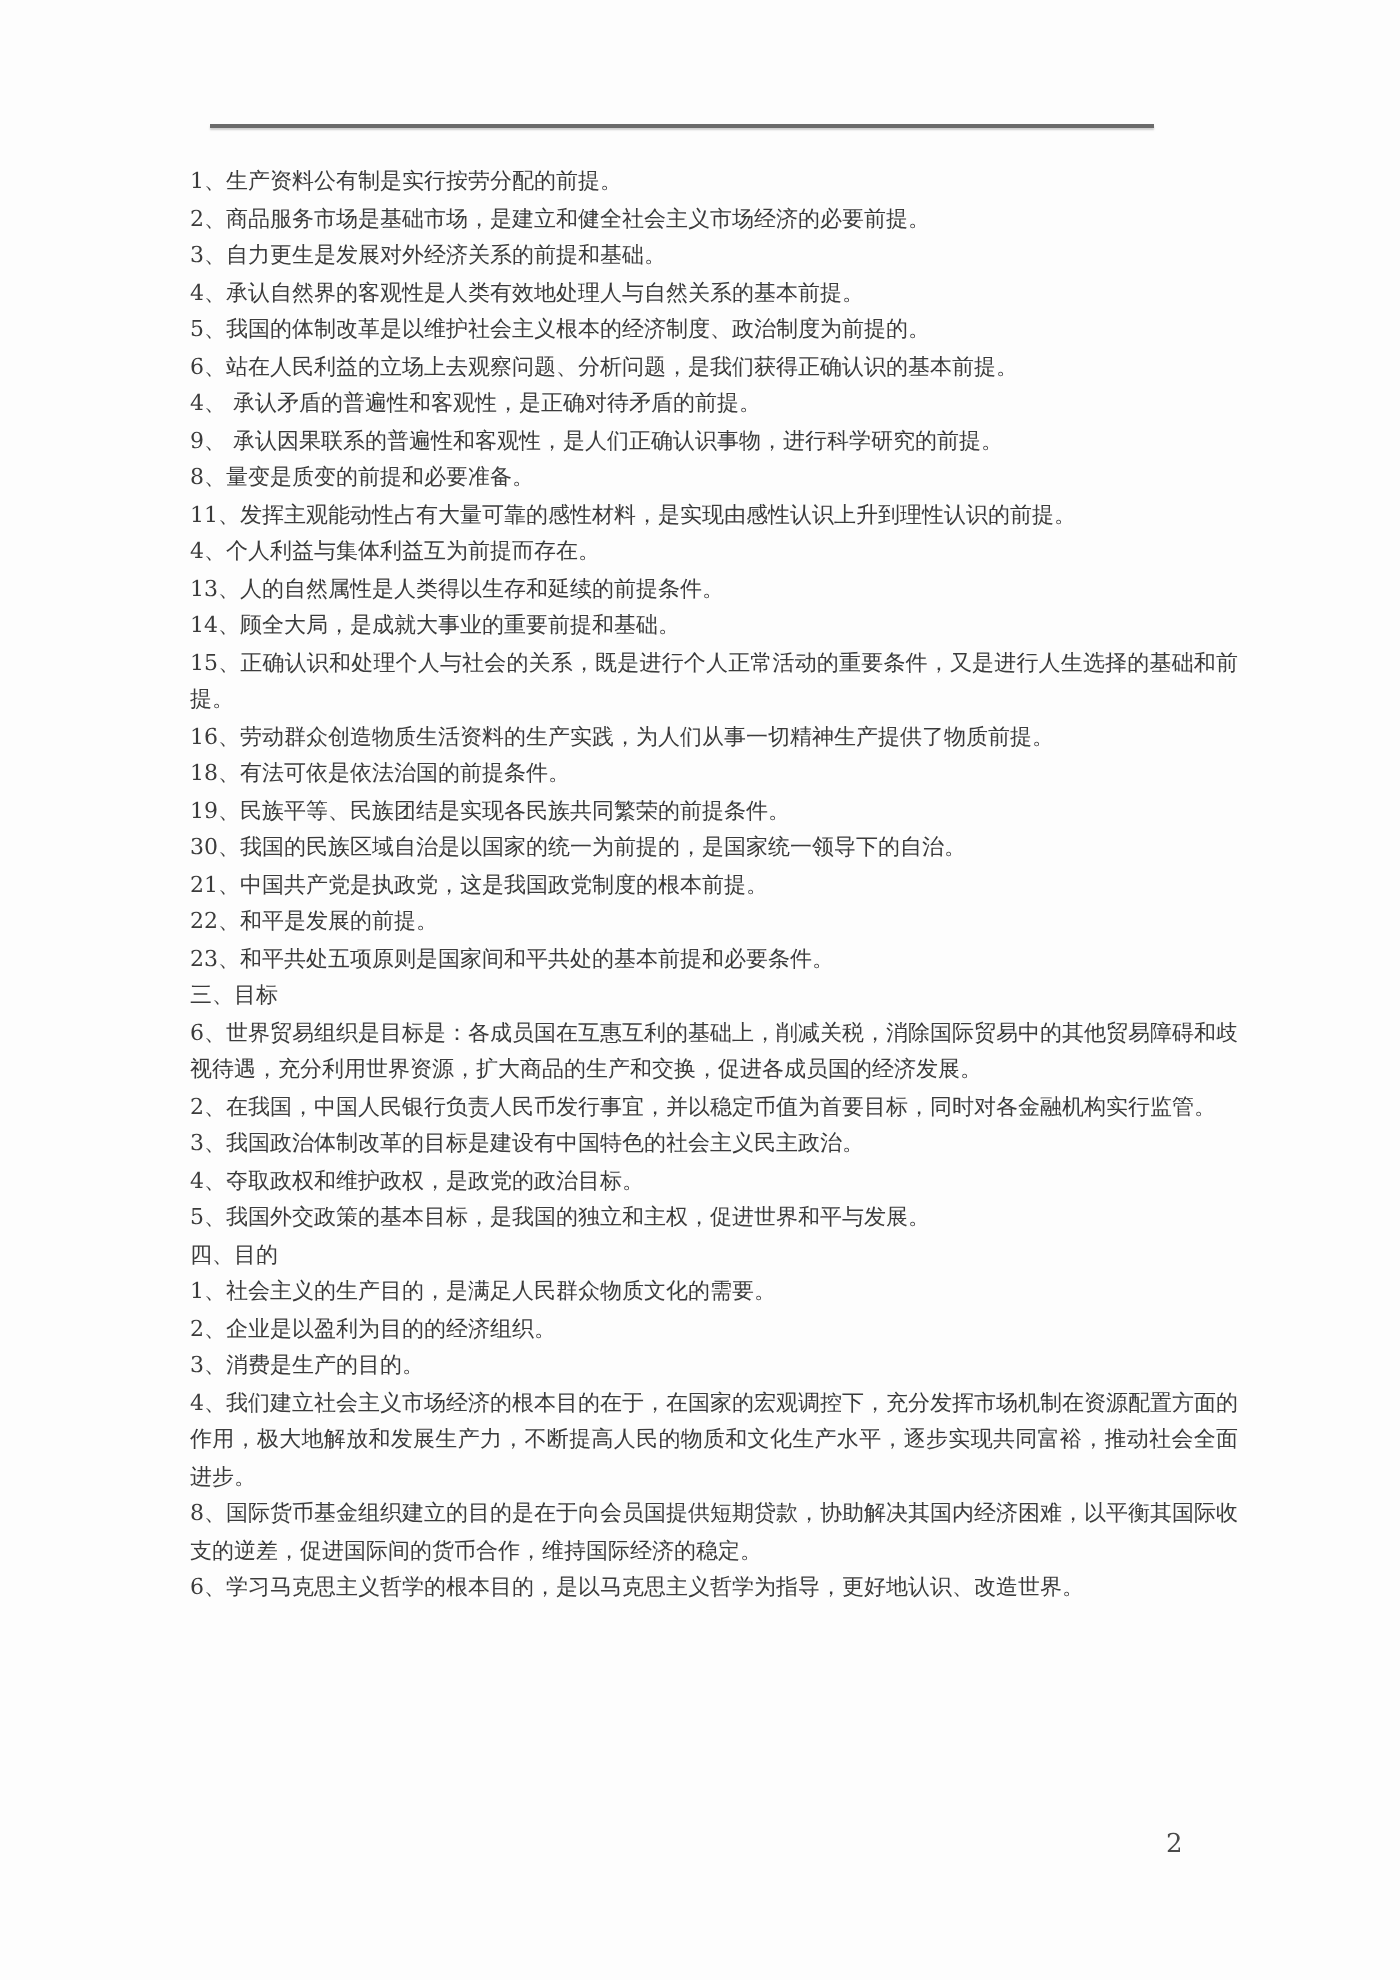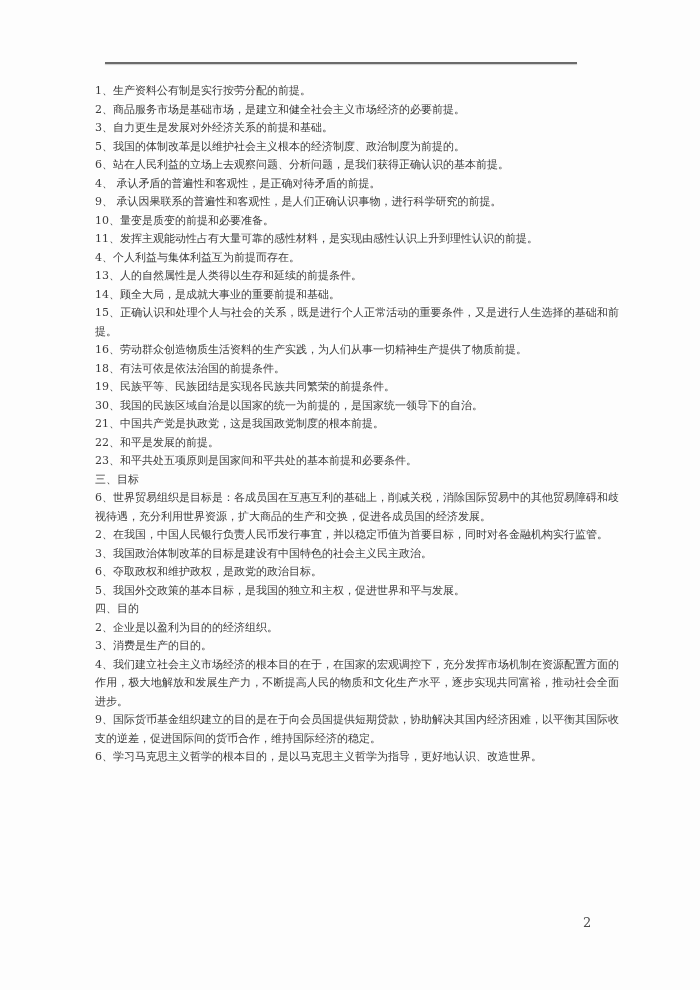--- a/index.html
+++ b/index.html
@@ -50,44 +50,46 @@
 </style>
 </head>
 <body>
 
 <div class="page">
   <div class="header-rule"></div>
   <div class="content" id="content">
       <p>1、生产资料公有制是实行按劳分配的前提。</p>
       <p>2、商品服务市场是基础市场，是建立和健全社会主义市场经济的必要前提。</p>
       <p>3、自力更生是发展对外经济关系的前提和基础。</p>
+      <p>4、承认自然界的客观性是人类有效地处理人与自然关系的基本前提。</p>
       <p>5、我国的体制改革是以维护社会主义根本的经济制度、政治制度为前提的。</p>
       <p>6、站在人民利益的立场上去观察问题、分析问题，是我们获得正确认识的基本前提。</p>
       <p>4、 承认矛盾的普遍性和客观性，是正确对待矛盾的前提。</p>
       <p>9、 承认因果联系的普遍性和客观性，是人们正确认识事物，进行科学研究的前提。</p>
-      <p>10、量变是质变的前提和必要准备。</p>
+      <p>8、量变是质变的前提和必要准备。</p>
       <p>11、发挥主观能动性占有大量可靠的感性材料，是实现由感性认识上升到理性认识的前提。</p>
       <p>4、个人利益与集体利益互为前提而存在。</p>
       <p>13、人的自然属性是人类得以生存和延续的前提条件。</p>
       <p>14、顾全大局，是成就大事业的重要前提和基础。</p>
       <p>15、正确认识和处理个人与社会的关系，既是进行个人正常活动的重要条件，又是进行人生选择的基础和前提。</p>
       <p>16、劳动群众创造物质生活资料的生产实践，为人们从事一切精神生产提供了物质前提。</p>
       <p>18、有法可依是依法治国的前提条件。</p>
       <p>19、民族平等、民族团结是实现各民族共同繁荣的前提条件。</p>
       <p>30、我国的民族区域自治是以国家的统一为前提的，是国家统一领导下的自治。</p>
       <p>21、中国共产党是执政党，这是我国政党制度的根本前提。</p>
       <p>22、和平是发展的前提。</p>
       <p>23、和平共处五项原则是国家间和平共处的基本前提和必要条件。</p>
       <p>三、目标</p>
       <p>6、世界贸易组织是目标是：各成员国在互惠互利的基础上，削减关税，消除国际贸易中的其他贸易障碍和歧视待遇，充分利用世界资源，扩大商品的生产和交换，促进各成员国的经济发展。</p>
       <p>2、在我国，中国人民银行负责人民币发行事宜，并以稳定币值为首要目标，同时对各金融机构实行监管。</p>
       <p>3、我国政治体制改革的目标是建设有中国特色的社会主义民主政治。</p>
-      <p>6、夺取政权和维护政权，是政党的政治目标。</p>
+      <p>4、夺取政权和维护政权，是政党的政治目标。</p>
       <p>5、我国外交政策的基本目标，是我国的独立和主权，促进世界和平与发展。</p>
       <p>四、目的</p>
+      <p>1、社会主义的生产目的，是满足人民群众物质文化的需要。</p>
       <p>2、企业是以盈利为目的的经济组织。</p>
       <p>3、消费是生产的目的。</p>
       <p>4、我们建立社会主义市场经济的根本目的在于，在国家的宏观调控下，充分发挥市场机制在资源配置方面的作用，极大地解放和发展生产力，不断提高人民的物质和文化生产水平，逐步实现共同富裕，推动社会全面进步。</p>
-      <p>9、国际货币基金组织建立的目的是在于向会员国提供短期贷款，协助解决其国内经济困难，以平衡其国际收支的逆差，促进国际间的货币合作，维持国际经济的稳定。</p>
+      <p>8、国际货币基金组织建立的目的是在于向会员国提供短期贷款，协助解决其国内经济困难，以平衡其国际收支的逆差，促进国际间的货币合作，维持国际经济的稳定。</p>
       <p>6、学习马克思主义哲学的根本目的，是以马克思主义哲学为指导，更好地认识、改造世界。</p>
     </div>
   <div class="page-number">2</div>
 </div>
 
 </body></html>

